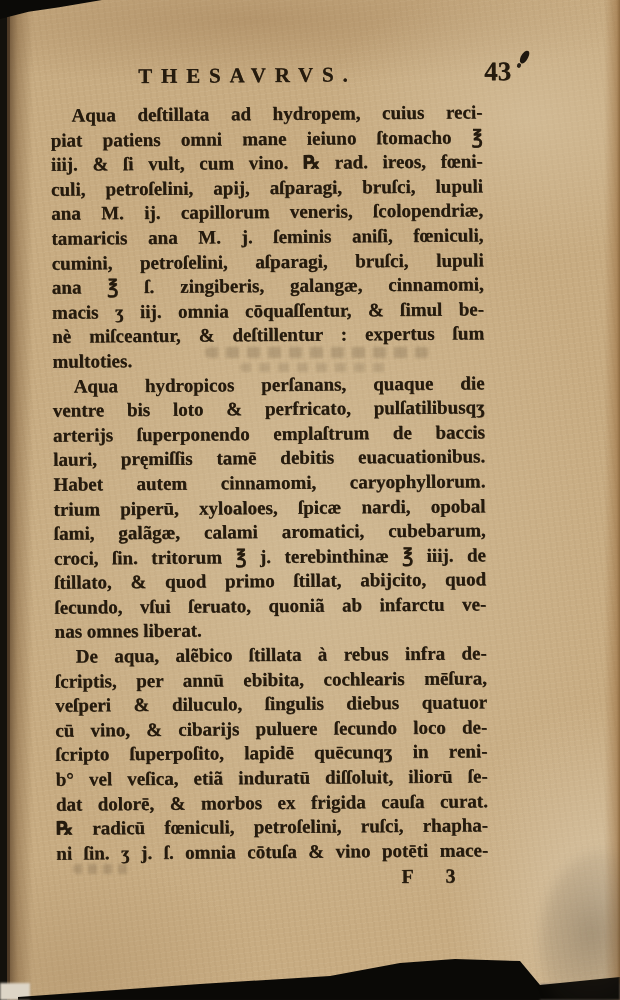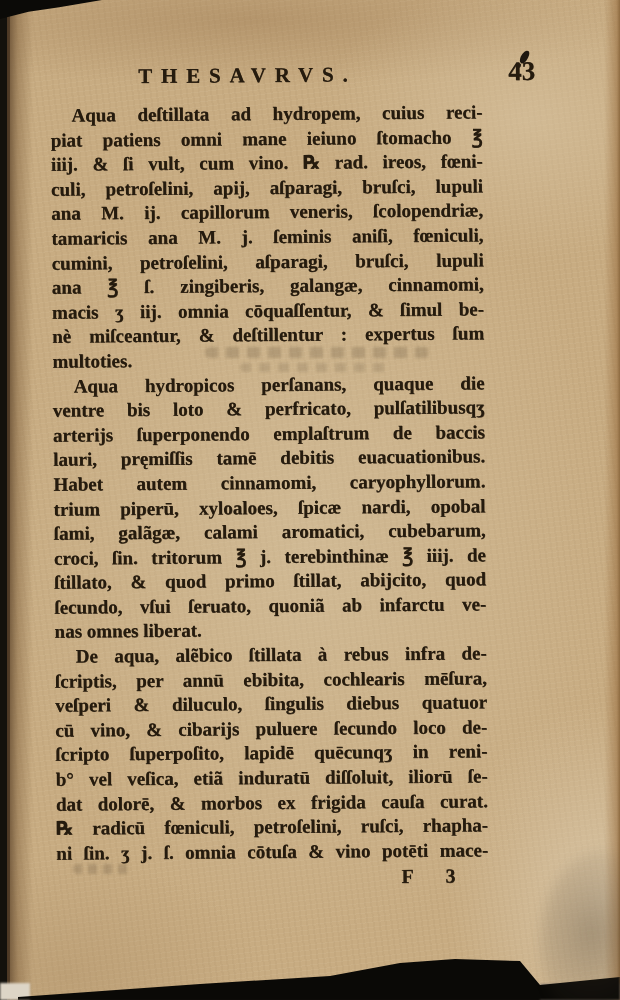--- a/index.html
+++ b/index.html
@@ -75,21 +75,21 @@
     position:absolute;left:50px;top:55px;width:432px;
     color:#251b0e;
     transform:rotate(-0.45deg);transform-origin:50% 0;
     text-shadow:0.3px 0.3px 0.6px rgba(43,30,15,.75);
   }
   .header{position:relative;height:47px;}
   .title{
     position:absolute;left:88px;top:8px;
     font-size:21px;font-weight:bold;letter-spacing:0.42em;white-space:nowrap;
   }
-  .pagenum{position:absolute;left:434px;top:3px;font-size:27px;font-weight:bold;margin-left:24px;}
+  .pagenum{position:absolute;left:434px;top:3px;font-size:27px;font-weight:bold;}
   .para{margin:0;font-weight:bold;font-size:19px;}
   .line{
     display:block;line-height:24.6px;white-space:nowrap;
     text-align:justify;text-align-last:justify;
   }
   .line.indent{text-indent:21px;}
   .line.endpara{text-align-last:left;}
   .signature{position:relative;height:26px;font-weight:bold;font-size:20px;}
   .sig-letter{position:absolute;left:345px;top:2px;}
   .sig-num{position:absolute;left:389px;top:2px;}

